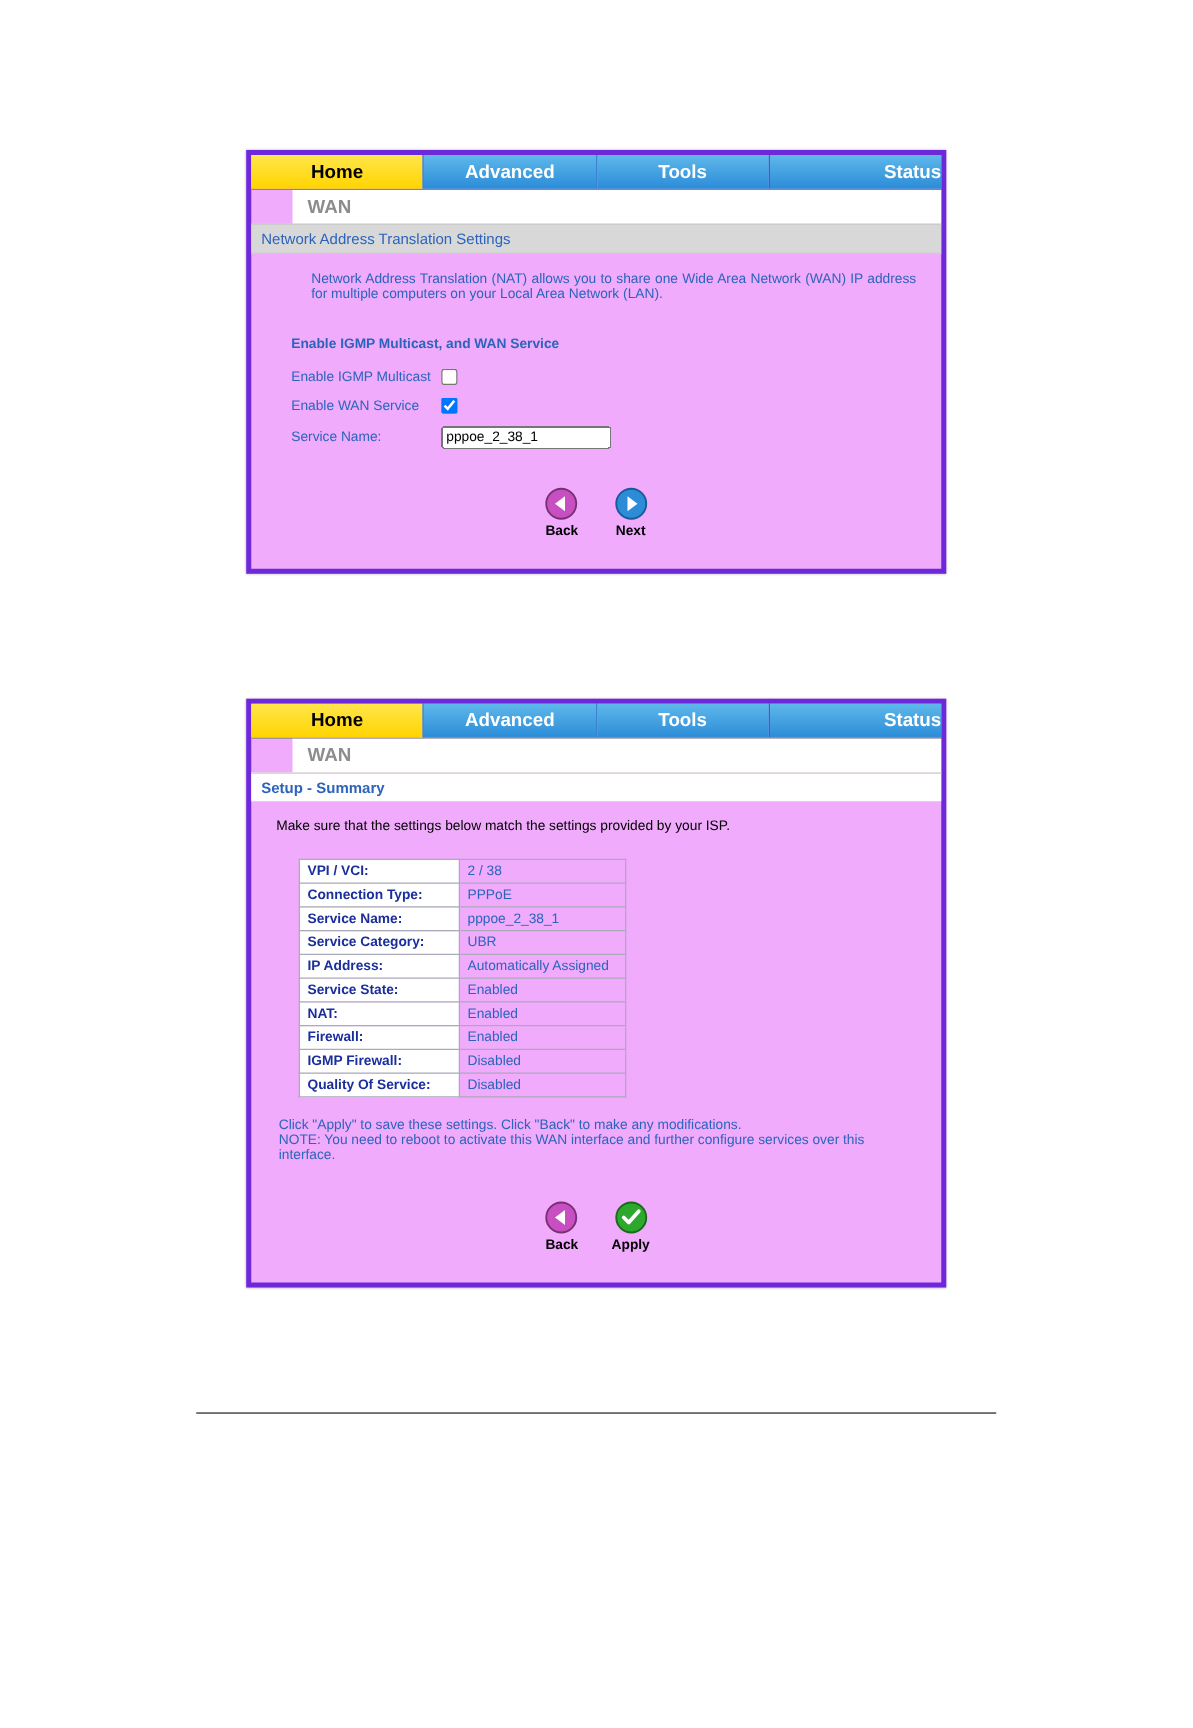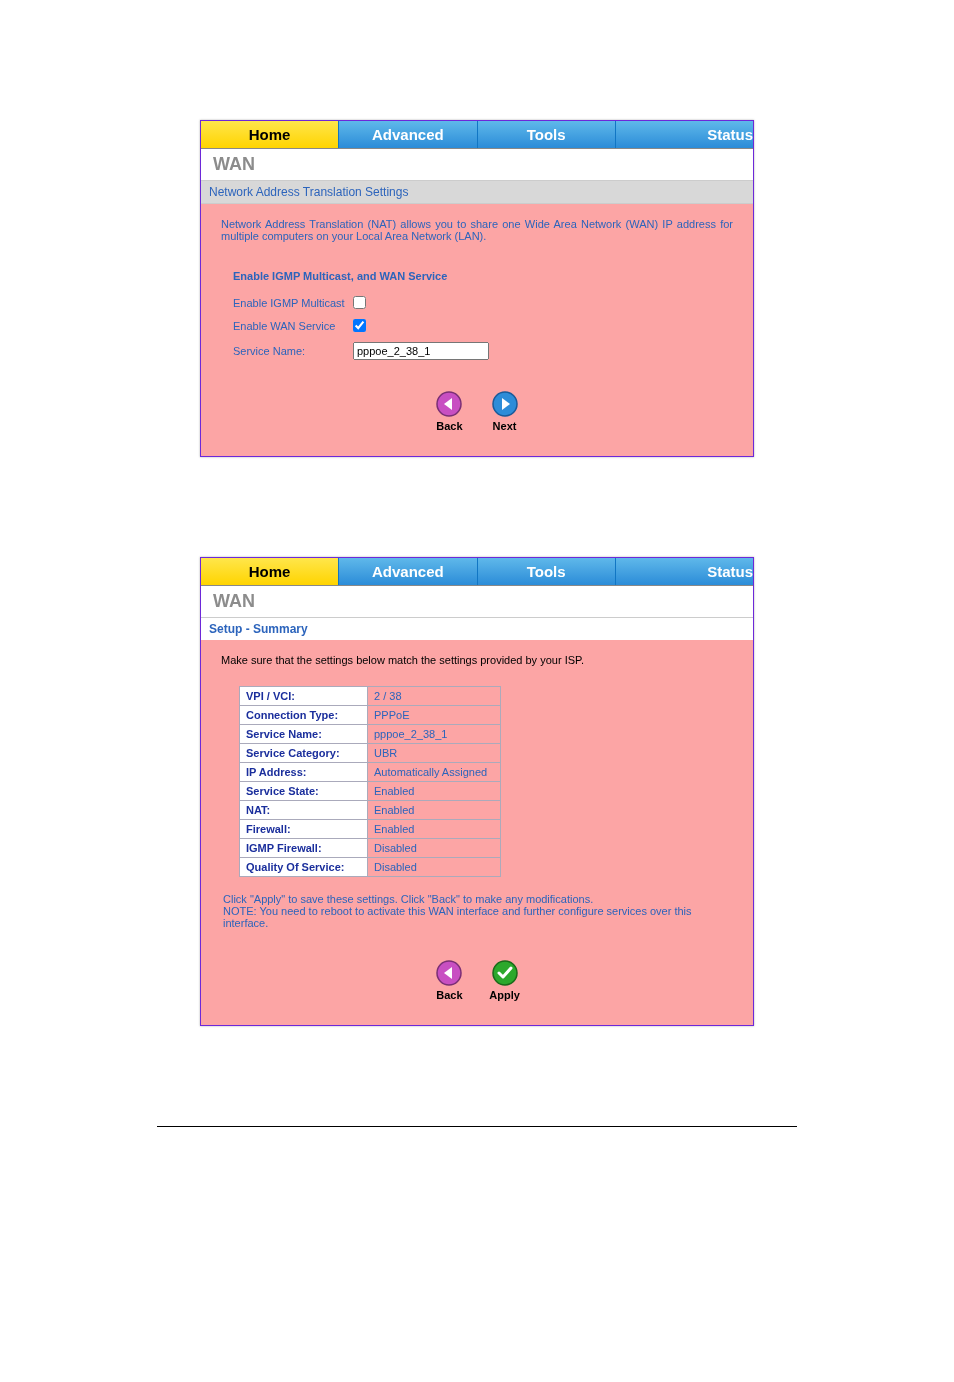--- a/index.html
+++ b/index.html
@@ -9,22 +9,22 @@
       background: #fff;
     }
     .page-wrapper {
       width: 954px;
       margin: 0 auto;
       padding-top: 120px;
     }
     .router-window {
       width: 552px;
       margin: 0 auto 100px;
-      border: 1px solid #6d28d9;
-      background: #fca5a5;
+      border: 4px solid #6d28d9;
+      background: #f0abfc;
       box-shadow: 0 0 2px rgba(0,0,0,0.3);
     }
     .tabs-row {
       display: flex;
       width: 100%;
       border-bottom: 1px solid #888;
     }
     .tab {
       flex: 1;
       text-align: center;
@@ -37,41 +37,43 @@
       cursor: pointer;
       font-family: Arial, sans-serif;
     }
     .tab:last-child { border-right: none; text-align: right; }
     .tab.active {
       background: linear-gradient(to bottom, #ffe64b 0%, #ffd400 100%);
       color: #000;
     }
     .section-title {
       padding: 5px 12px;
-      font-size: 18px;
+      font-size: 15px;
       font-weight: bold;
       color: #8c8c8c;
       background: #fff;
+      margin-left: 33px;
     }
     .subheader-bar {
       background: #d8d8d8;
       color: #2c64bc;
       font-size: 12px;
       padding: 4px 8px;
       border-top: 1px solid #ccc;
       border-bottom: 1px solid #ccc;
     }
     .content-body {
       padding: 14px 20px 24px 20px;
       font-size: 11px;
       color: #2c64bc;
     }
     .description {
       margin-bottom: 22px;
       text-align: justify;
+      margin-left: 28px;
     }
     .form-row {
       display: flex;
       align-items: center;
       margin-bottom: 10px;
       margin-left: 12px;
     }
     .form-label {
       width: 105px;
     }

